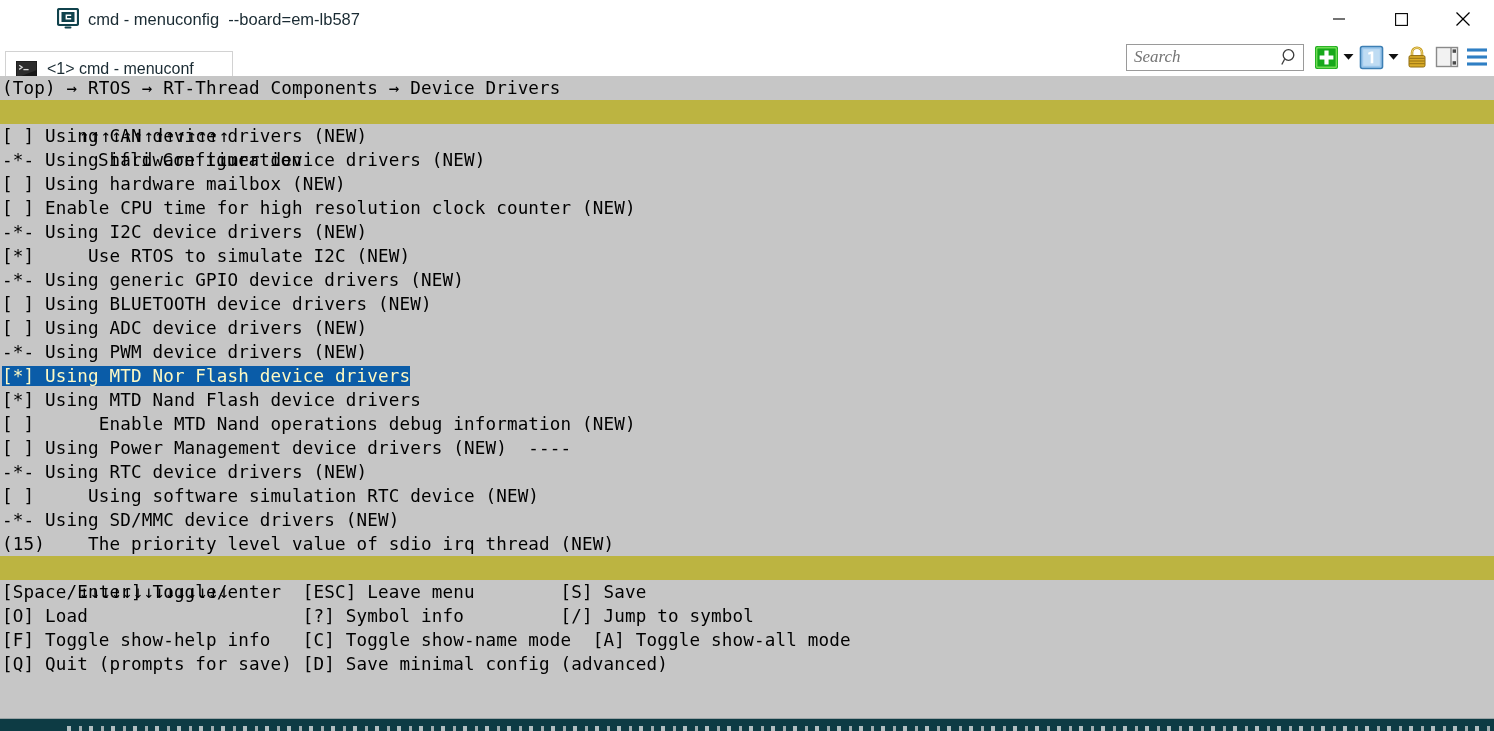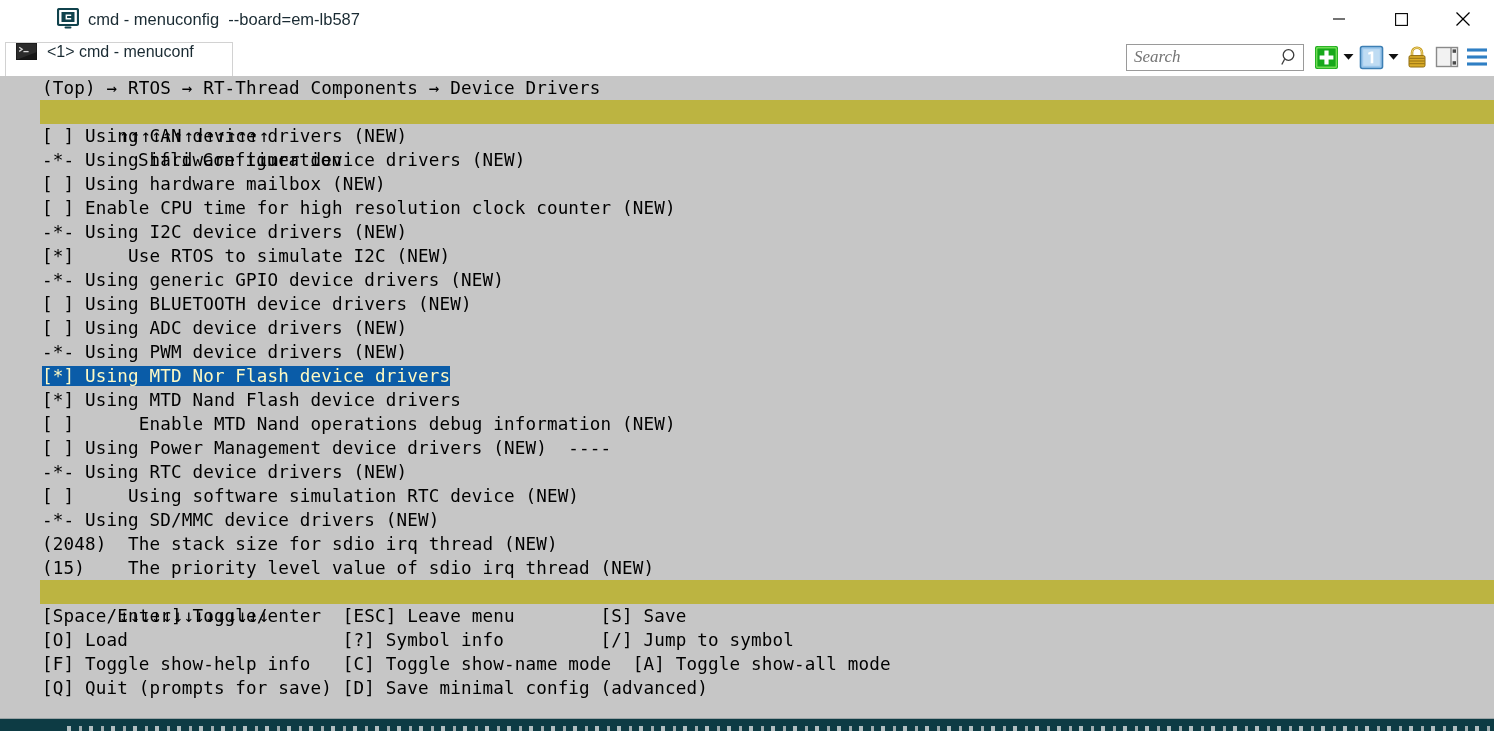--- a/index.html
+++ b/index.html
@@ -57,27 +57,28 @@
   
   #tabrow {
     height: 38px;
     background: #ffffff;
     display: flex;
     align-items: flex-start;
     position: relative;
   }
   #tab-active {
     margin-left: 5px;
-    margin-top: 4px;
+    margin-top: 13px;
     height: 35px;
     min-width: 228px;
     border: 1px solid #d2d2d2;
     border-bottom: none;
     background: #ffffff;
     display: flex;
+    align-items: center;
     box-sizing: border-box;
   }
   #tab-console-icon {
     width: 21px;
     height: 17px;
     margin-left: 10px;
     margin-right: 10px;
     flex: 0 0 auto;
   }
   #tab-label {
@@ -330,21 +331,21 @@
           <line x1="1" y1="4" x2="21" y2="4"></line>
           <line x1="1" y1="11" x2="21" y2="11"></line>
           <line x1="1" y1="18" x2="21" y2="18"></line>
         </g>
       </svg>
     </button>
 
   </div>
 </div>
 
-<div id="terminal" style="background: rgb(198, 198, 198); color: rgb(0, 0, 0); padding-left: 40px;">
+<div id="terminal" style="background: rgb(198, 198, 198); color: rgb(0, 0, 0);">
 
   <div id="breadcrumb">(Top) → RTOS → RT-Thread Components → Device Drivers</div>
 
   <div class="bar-olive" style="background: rgb(188, 180, 65);">
     <span class="scroll-arrows">↑↑↑↑↑↑↑↑↑↑↑↑↑↑</span>
     <span class="bar-title"><span class="bar-title-inner">Sifli Configuration</span></span>
   </div>
 
   <div id="menu-list">
       <div class="trow"><span>[ ] Using CAN device drivers (NEW)</span></div>
@@ -357,21 +358,20 @@
       <div class="trow"><span>[ ] Using BLUETOOTH device drivers (NEW)</span></div>
       <div class="trow"><span>[ ] Using ADC device drivers (NEW)</span></div>
       <div class="trow"><span>-*- Using PWM device drivers (NEW)</span></div>
       <div class="trow"><span class="sel" style="background: rgb(10, 92, 168); color: #fef9c3;">[*] Using MTD Nor Flash device drivers</span></div>
       <div class="trow"><span>[*] Using MTD Nand Flash device drivers</span></div>
       <div class="trow"><span>[ ]      Enable MTD Nand operations debug information (NEW)</span></div>
       <div class="trow"><span>[ ] Using Power Management device drivers (NEW)  ----</span></div>
       <div class="trow"><span>-*- Using RTC device drivers (NEW)</span></div>
       <div class="trow"><span>[ ]     Using software simulation RTC device (NEW)</span></div>
       <div class="trow"><span>-*- Using SD/MMC device drivers (NEW)</span></div>
-      <div class="trow"><span>(2048)  The stack size for sdio irq thread (NEW)</span></div>
       <div class="trow"><span>(15)    The priority level value of sdio irq thread (NEW)</span></div>
     </div>
 
   <div class="bar-olive" style="background: rgb(188, 180, 65);">
     <span class="scroll-arrows">↓↓↓↓↓↓↓↓↓↓↓↓↓↓</span>
   </div>
 
   <div id="help-block">
       <div class="trow">[Space/Enter] Toggle/enter  [ESC] Leave menu        [S] Save</div>
       <div class="trow">[O] Load                    [?] Symbol info         [/] Jump to symbol</div>

